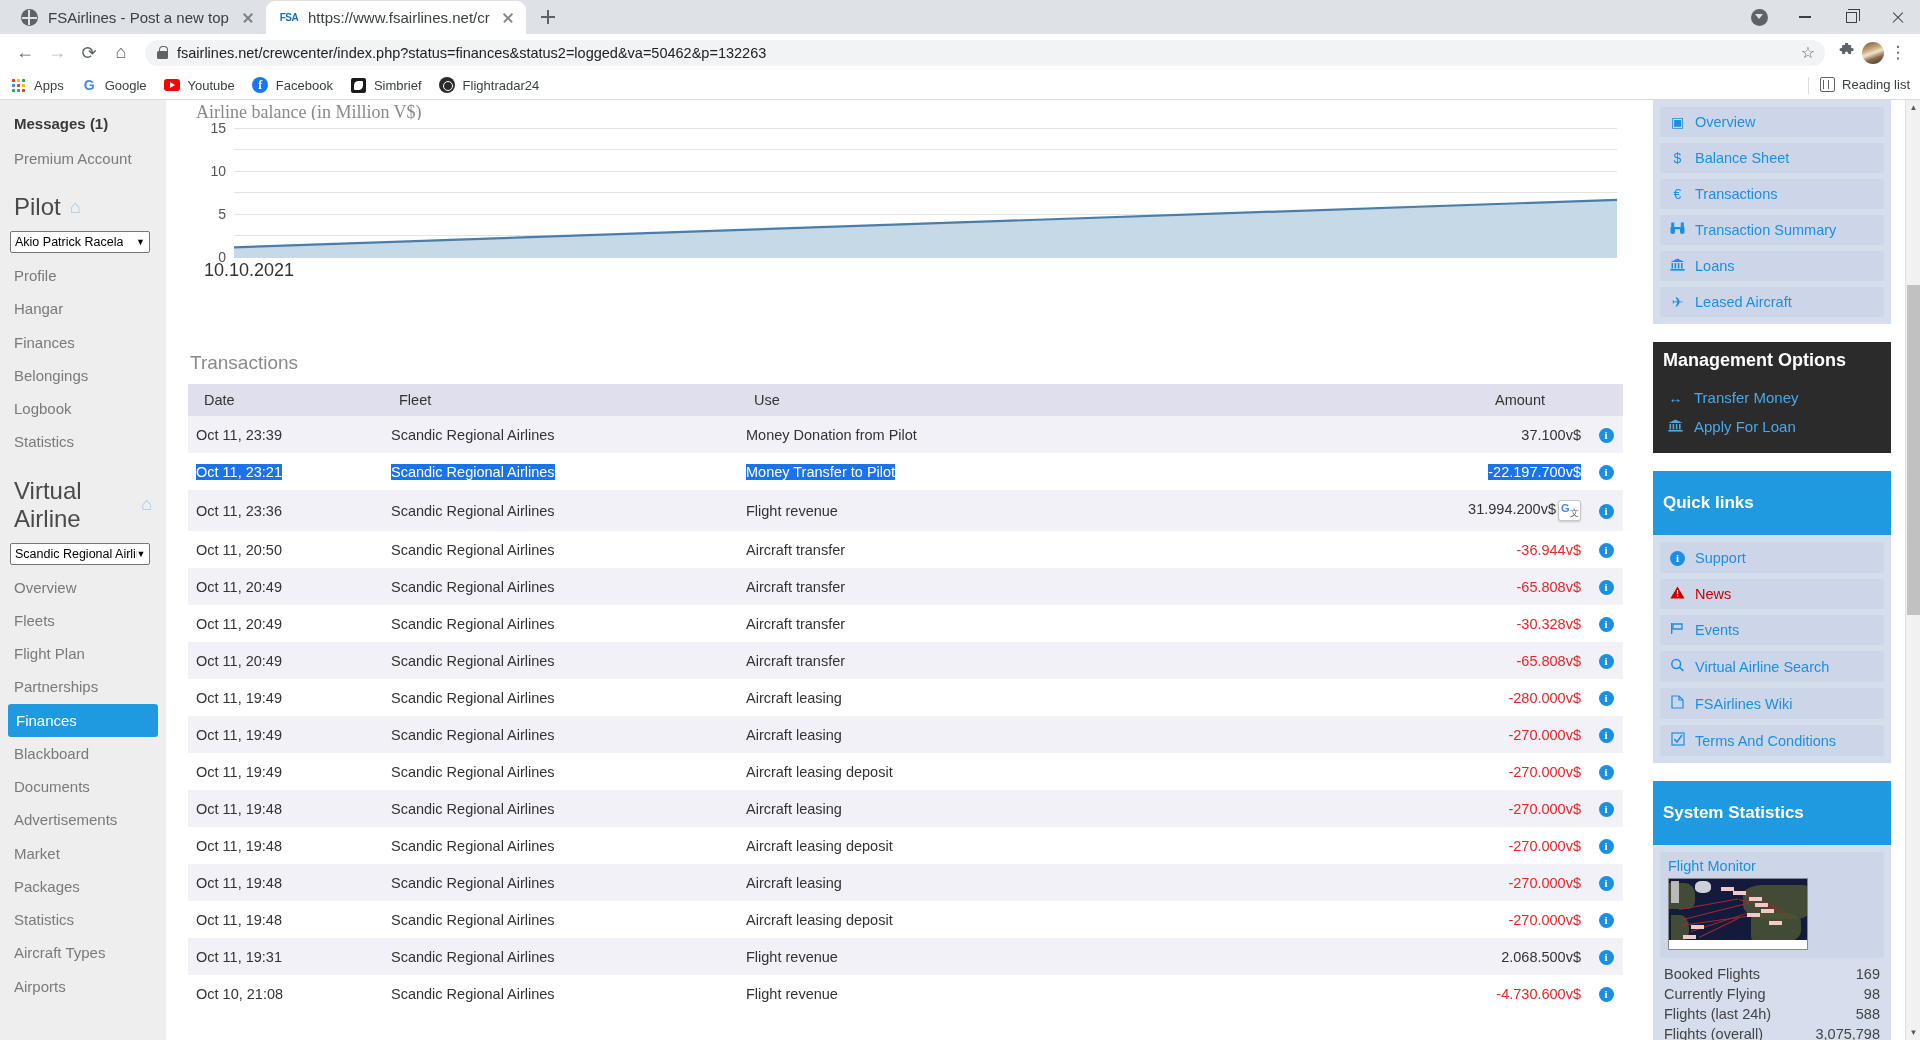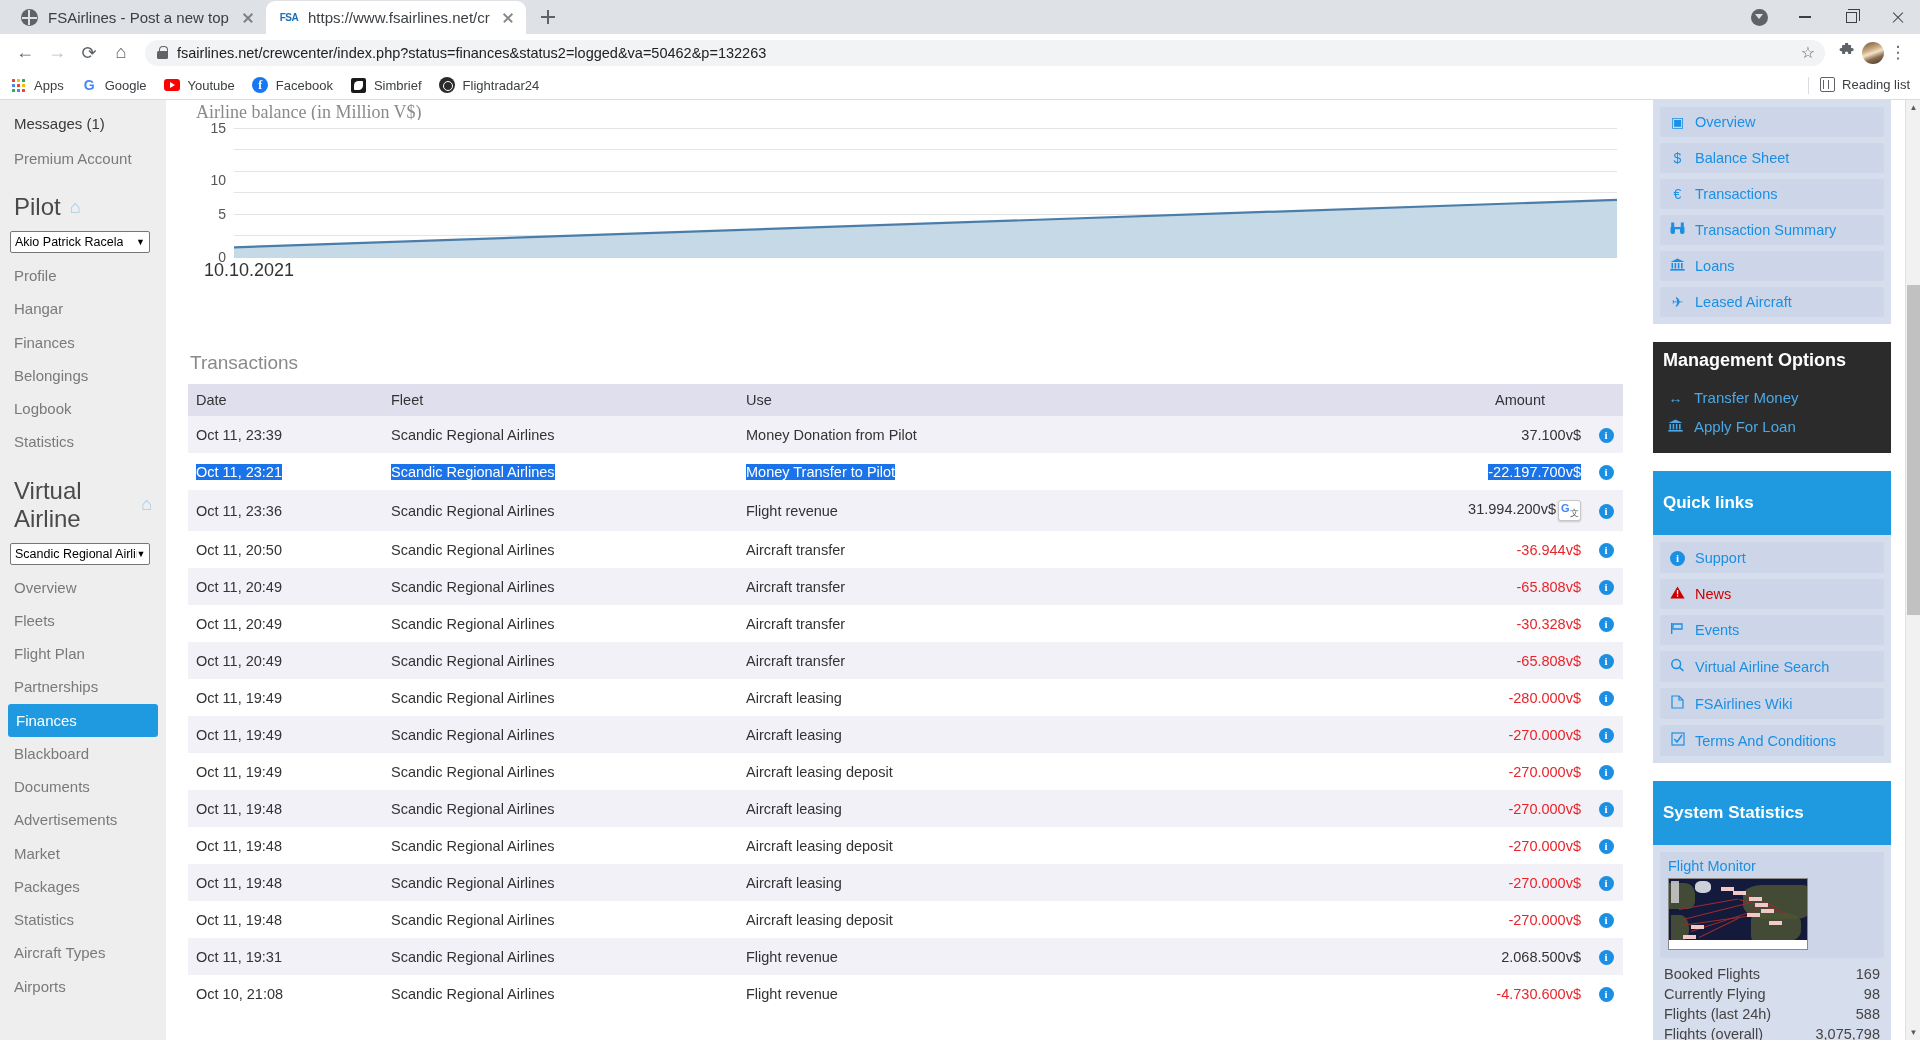--- a/index.html
+++ b/index.html
@@ -177,21 +177,21 @@
 
   
   .page { flex: 1; display: flex; position: relative; overflow: hidden; background: #fff; }
 
   
   .left-sidebar {
     width: 166px; flex: none; background: #eeeeee; padding: 0 0 0 0;
     font-size: 15px; color: #7a7a7a; overflow: hidden;
   }
   .ls-inner { padding: 10px 0 0 0; }
-  .ls-strong { font-weight: normal; color: #3a3a3a; padding: 5px 14px 10px 14px; font-size: 15px; }
+  .ls-strong { font-weight: bold; color: #3a3a3a; padding: 5px 14px 10px 14px; font-size: 15px; }
   .ls-link { padding: 8px 14px; color: #7a7a7a; font-size: 15px; }
   .ls-heading {
     display: flex; align-items: center; gap: 9px;
     padding: 18px 14px 7px 14px; font-size: 24px; color: #4a4a4a; font-weight: normal;
   }
   .home-ico { font-size: 18px; color: #a8cbe4; }
   .ls-select {
     margin: 3px 10px 6px 10px; width: 140px; height: 22px;
     border: 1px solid #767676; background: #fff; border-radius: 2px;
     font-size: 12.5px; color: #000; padding: 0 4px;
@@ -227,21 +227,21 @@
     border-bottom: 1px solid #9fb6c9;
   }
   .gridline { position: absolute; left: 0; right: 0; height: 1px; background: #e4e4e4; }
   .x-label { position: absolute; left: 16px; top: 132px; font-size: 18px; color: #333; }
 
   .section-title { font-size: 19px; color: #8a8a8a; margin: 52px 0 10px 2px; }
 
   table.tx { width: 100%; border-collapse: collapse; font-size: 14.5px; }
   table.tx thead th {
     background: #dfdfee; color: #333; font-weight: normal; text-align: left;
-    padding: 8px 8px; font-size: 14.5px;
+    padding: 8px 16px; font-size: 14.5px;
   }
   table.tx thead th.amt { text-align: right; padding-right: 44px; }
   table.tx tbody td {
     padding: 10px 8px; color: #333; font-size: 14.5px; border: none;
   }
   table.tx tbody tr:nth-child(odd) { background: #f1f1f7; }
   table.tx tbody tr:nth-child(even) { background: #ffffff; }
   td.amount { text-align: right; white-space: nowrap; padding-right: 6px; }
   td.amount.neg { color: #e8252a; }
   td.amount.pos { color: #333333; }
@@ -494,21 +494,21 @@
     </div>
 
     <div class="main">
       <div class="content-wrap">
 
         <div class="chart-box">
           <div class="chart-title">Airline balance (in Million V$)</div>
           <div class="chart-area">
             <div class="y-labels">
               <div class="y-lab" style="top:-8px;">15</div>
-              <div class="y-lab" style="top:44px;">10</div>
+              <div class="y-lab" style="top:35px;">10</div>
               <div class="y-lab" style="top:78px;">5</div>
               <div class="y-lab" style="top:121px;">0</div>
             </div>
             <div class="plot">
               <div class="gridline" style="top:0px;"></div>
               <div class="gridline" style="top:21px;"></div>
               <div class="gridline" style="top:43px;"></div>
               <div class="gridline" style="top:64px;"></div>
               <div class="gridline" style="top:86px;"></div>
               <div class="gridline" style="top:107px;"></div>

